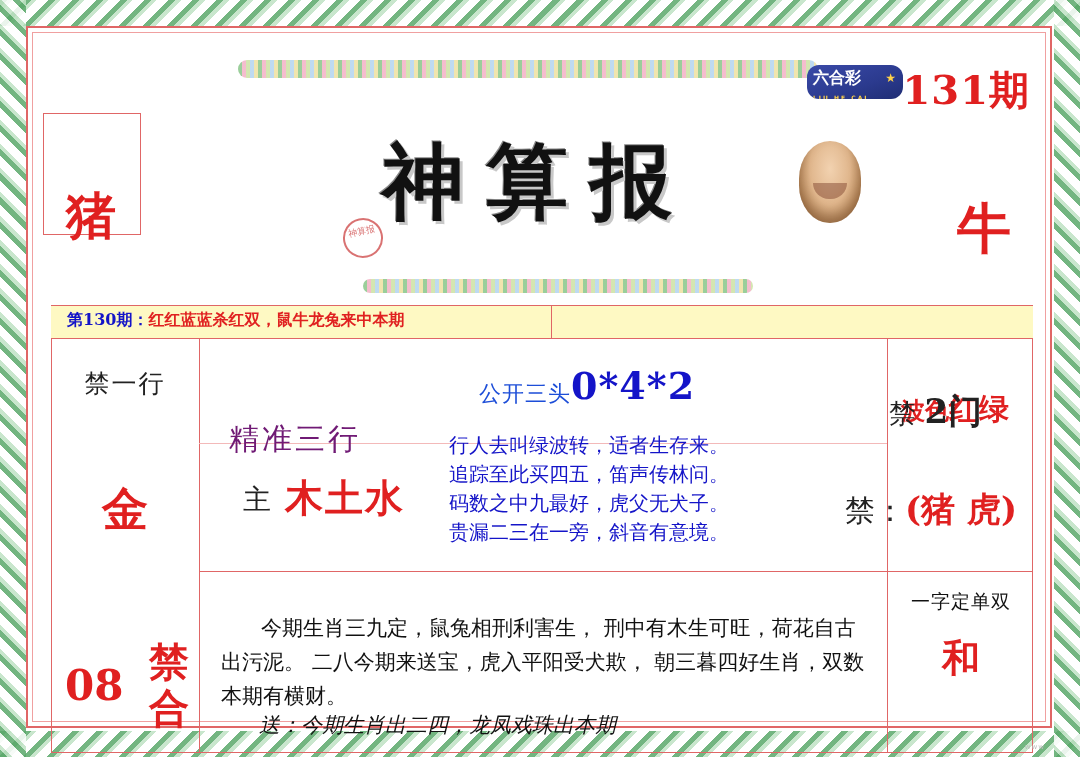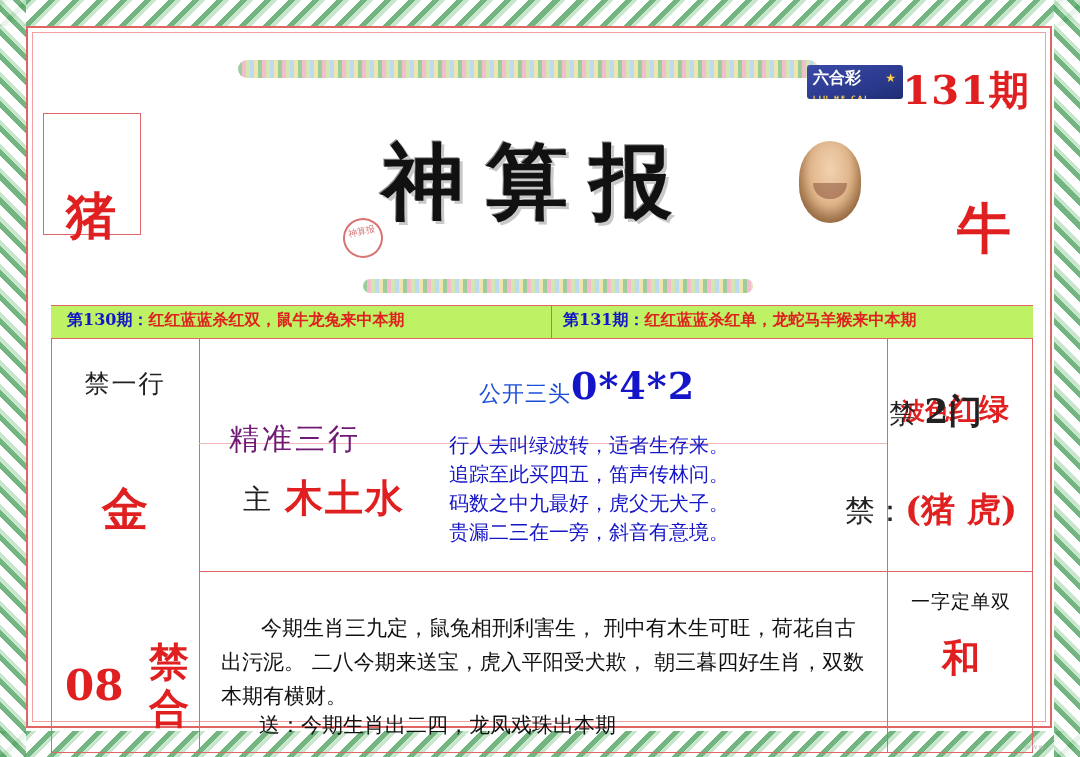--- a/index.html
+++ b/index.html
@@ -148,21 +148,21 @@
   #issue .num { letter-spacing: 1px; }
 
   
   #logo {
     position: absolute;
     right: 148px;
     top: 32px;
     width: 96px;
     height: 34px;
     background: linear-gradient(160deg, #3a4aa8 0%, #2b3a8e 60%, #1f2d74 100%);
-    border-radius: 3px;
+    border-radius: 12px;
     color: #ffffff;
     font-size: 16px;
     font-weight: bold;
     line-height: 20px;
     padding: 3px 0 0 6px;
     box-sizing: border-box;
     overflow: hidden;
   }
   #logo .logo-sub {
     font-size: 6px;
@@ -232,21 +232,21 @@
 
   
   #band {
     position: absolute;
     left: 18px;
     top: 272px;
     width: 982px;
     height: 32px;
     border-top: 1px solid #e06666;
     border-bottom: 1px solid #e06666;
-    background: #bef264;
+    background: #fef9c3;
   }
   #band .band-cell {
     position: absolute;
     top: 4px;
     font-family: "DejaVu Serif", serif;
     font-size: 16px;
     font-weight: bold;
     color: #1414c8;
     white-space: nowrap;
   }
@@ -449,20 +449,21 @@
     text-indent: 40px;
   }
   #bottom-send {
     position: absolute;
     left: 58px;
     top: 122px;
     font-family: "DejaVu Serif", serif;
     font-size: 21px;
     color: #111111;
     white-space: nowrap;
+    font-style: italic;
   }
 
   
   #col-right-bottom {
     position: absolute;
     left: 856px;
     top: 540px;
     width: 172px;
     height: 180px;
   }
@@ -534,23 +535,20 @@
         <div id="zodiac-left-box"></div>
         <div id="zodiac-left">猪</div>
         <div id="zodiac-right">牛</div>
       </div>
 
       <div id="band">
         <div class="band-cell" id="band-left">
           <span>第130期：</span><span class="redpart">红红蓝蓝杀红双，鼠牛龙兔来中本期</span>
         </div>
         <div id="band-div"></div>
-        <div class="band-cell" id="band-right">
-          <span>第131期：</span><span class="redpart">红红蓝蓝杀红单，龙蛇马羊猴来中本期</span>
-        </div>
       </div>
 
       <div class="vline" style="left:166px; top:306px; height:414px;"></div>
       <div class="vline" style="left:854px; top:306px; height:414px;"></div>
       <div class="hline" style="left:166px; top:538px; width:688px;"></div>
       <div class="hline" style="left:854px; top:538px; width:146px;"></div>
       <div class="hline" style="left:18px; top:719px; width:982px;"></div>
       <div class="vline" style="left:18px; top:306px; height:414px;"></div>
       <div class="vline" style="left:999px; top:306px; height:414px;"></div>
       <div class="hline" style="left:166px; top:410px; width:688px; background:#f3b9b9;"></div>

